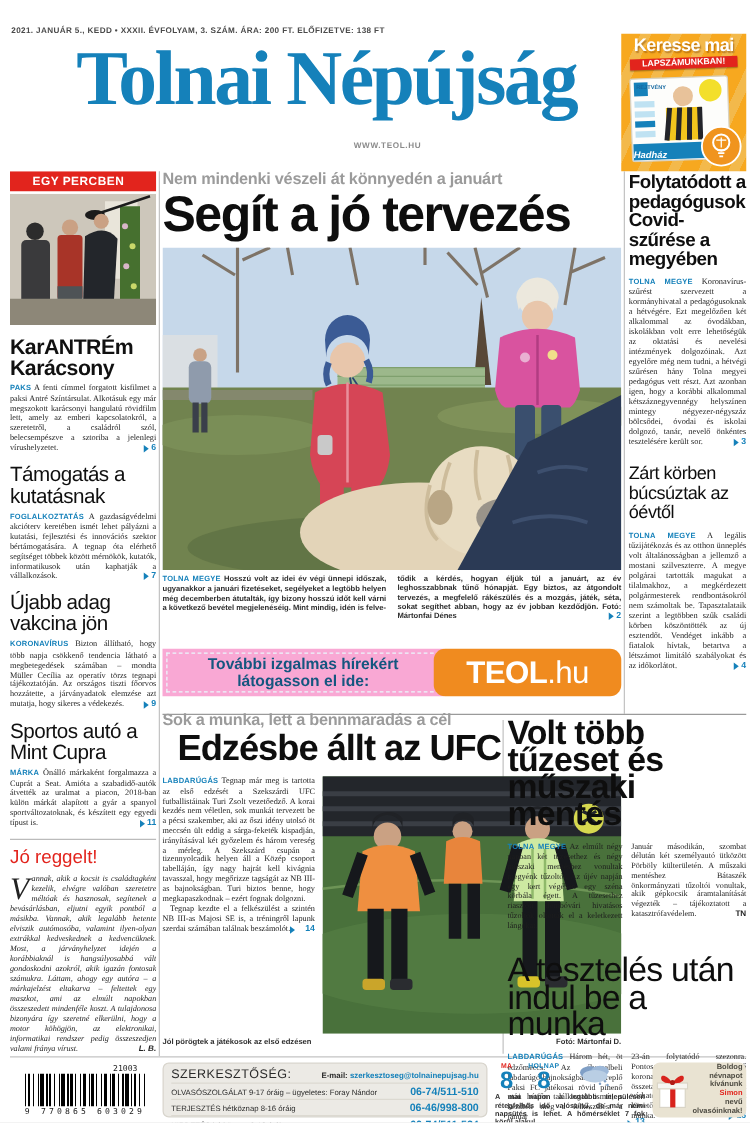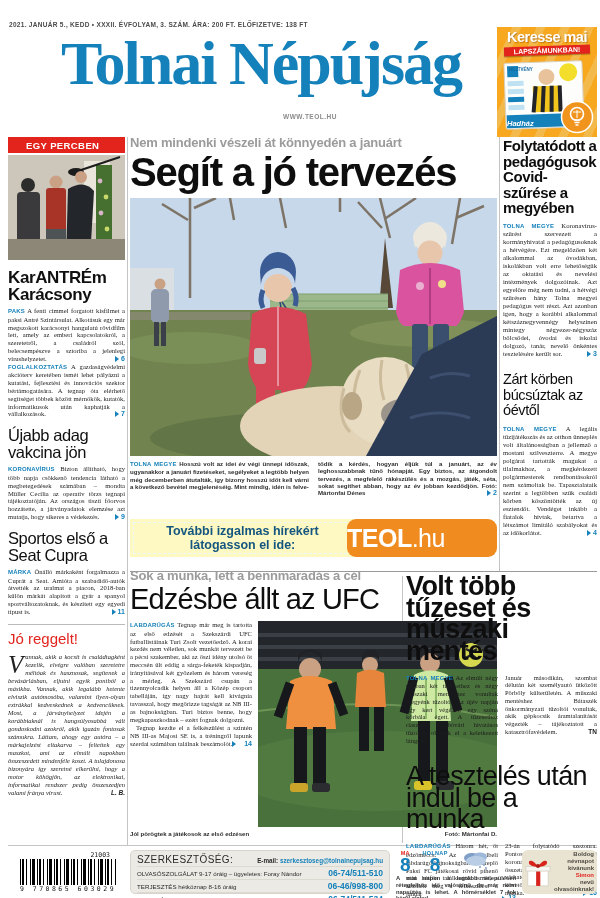--- a/index.html
+++ b/index.html
@@ -59,29 +59,29 @@
         #000 0 1px,#fff 1px 2px,#000 2px 4px,#fff 4px 6px,#000 6px 7px,#fff 7px 10px,
         #000 10px 11px,#fff 11px 12px,#000 12px 15px,#fff 15px 17px);}
   .barcode-bottom{font-family:"DejaVu Sans Mono",monospace;font-size:6.5px;letter-spacing:2.5px;text-align:center;}
   
   .col-center{position:absolute;left:130px;top:136px;width:367px;}
   .kicker{color:#9b9b9b;font-weight:bold;font-size:13px;line-height:14px;letter-spacing:-0.2px;}
   .main-headline{font-size:40px;line-height:41px;font-weight:bold;letter-spacing:-1.2px;color:#0e0e0e;margin:2px 0 5px;}
   .caption-row{display:flex;gap:9px;margin-top:4px;min-height:52px;}
   .caption-col{flex:1;font-size:6.1px;line-height:7.3px;font-weight:bold;color:#2e2e2e;text-align:justify;}
   .teol-banner{display:flex;margin-top:7px;height:38px;}
-  .teol-left{flex:1;background:#fef9c3;padding:3px;box-sizing:border-box;}
+  .teol-left{flex:1;background:#f9a8d4;padding:3px;box-sizing:border-box;}
   .teol-left-inner{border:1.5px dashed #eaf7fd;height:100%;box-sizing:border-box;display:flex;flex-direction:column;
         justify-content:center;align-items:center;color:#14567f;font-weight:bold;font-size:12.5px;line-height:14px;}
   .teol-right{width:150px;margin-left:-8px;background:#f08b1f;border-radius:9px;display:flex;align-items:center;
-        justify-content:flex-start;color:#fff;font-size:25px;letter-spacing:-0.5px;}
+        justify-content:center;color:#fff;font-size:25px;letter-spacing:-0.5px;}
   .teol-right b{font-weight:bold;}
   .teol-right .light{font-weight:normal;}
   .sport{margin-top:12px;}
-  .sport-headline{font-size:29px;line-height:31px;font-weight:normal;letter-spacing:-0.8px;margin:1px 0 6px;color:#0e0e0e;}
+  .sport-headline{font-size:29px;line-height:31px;font-weight:bold;letter-spacing:-0.8px;margin:1px 12px 6px;color:#0e0e0e;}
   .sport-row{display:flex;gap:6px;}
   .sport-text{width:122px;flex:none;}
   .sport-caption{display:flex;justify-content:space-between;margin-top:3px;
         font-size:6.1px;font-weight:bold;color:#2e2e2e;}
   
   .col-right{position:absolute;left:503px;top:138px;width:94px;}
   .r-head{font-size:15px;line-height:15.5px;font-weight:bold;letter-spacing:-0.4px;margin:0 0 5px;color:#0e0e0e;}
   .r-head.regular{font-weight:normal;font-size:14.5px;margin-top:14px;}
   .r-body{font-family:"Liberation Serif",serif;font-size:6.7px;line-height:8px;text-align:justify;color:#1d1d1d;
         overflow-wrap:break-word;}
@@ -182,40 +182,41 @@
     <h2 class="art-title">KarANTRÉm Karácsony</h2>
     <p class="art-body">
       <span class="tag">PAKS</span>
       <span>A fenti címmel forgatott kisfilmet a paksi Antré Színtársulat. Alkotásuk egy már megszokott karácsonyi hangulatú rövidfilm lett, amely az emberi kapcsolatokról, a szeretetről, a családról szól, belecsempészve a sztoriba a jelenlegi vírushelyzetet.</span>
       <span class="pageref">
           <span class="arrow-icon"></span>
           <span>6</span>
         </span>
     </p>
 
+    <h2 class="art-title regular">Támogatás a kutatásnak</h2>
     <p class="art-body">
       <span class="tag">FOGLALKOZTATÁS</span>
       <span>A gazdaságvédelmi akcióterv keretében ismét lehet pályázni a kutatási, fejlesztési és innovációs szektor bértámogatására. A tegnap óta elérhető segítséget többek között mérnökök, kutatók, informatikusok után kaphatják a vállalkozások.</span>
       <span class="pageref">
           <span class="arrow-icon"></span>
           <span>7</span>
         </span>
     </p>
 
     <h2 class="art-title regular">Újabb adag vakcina jön</h2>
     <p class="art-body">
       <span class="tag">KORONAVÍRUS</span>
       <span>Bizton állítható, hogy több napja csökkenő tendencia látható a megbetegedések számában – mondta Müller Cecília az operatív törzs tegnapi tájékoztatóján. Az országos tiszti főorvos hozzátette, a járványadatok elemzése azt mutatja, hogy sikeres a védekezés.</span>
       <span class="pageref">
           <span class="arrow-icon"></span>
           <span>9</span>
         </span>
     </p>
 
-    <h2 class="art-title regular">Sportos első a Seat Cupra</h2>
+    <h2 class="art-title regular">Sportos autó a Mint Cupra</h2>
     <p class="art-body">
       <span class="tag">MÁRKA</span>
       <span>Önálló márkaként forgalmazza a Cuprát a Seat. Amióta a szabadidő-autók átvették az uralmat a piacon, 2018-ban külön márkát alapított a gyár a spanyol sportváltozatoknak, és készített egy egyedi típust is.</span>
       <span class="pageref">
           <span class="arrow-icon"></span>
           <span>11</span>
         </span>
     </p>
 
     <div class="morning">

